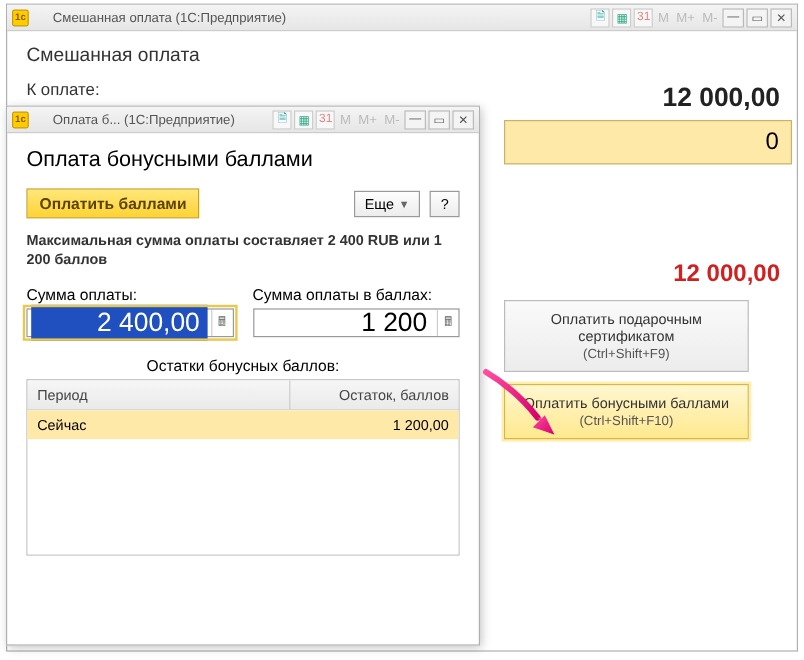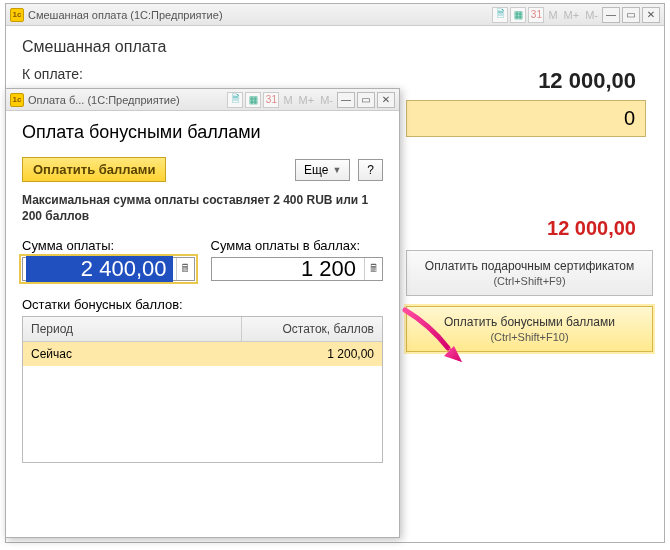--- a/index.html
+++ b/index.html
@@ -3,67 +3,67 @@
 <meta charset="utf-8">
 <style>
 * { box-sizing: border-box; margin: 0; padding: 0; font-family: Arial, sans-serif; }
 body { width: 670px; height: 550px; background: #fff; position: relative; overflow: hidden; }
 
 .window { position: absolute; border: 1px solid #b0b0b0; background: #fff; }
 .window.main { left: 5px; top: 3px; width: 660px; height: 540px; }
 .window.dialog { left: 5px; top: 88px; width: 395px; height: 450px; z-index: 10; box-shadow: 2px 2px 8px rgba(0,0,0,0.25); }
 
 .titlebar { height: 22px; background: linear-gradient(#f4f4f4,#e6e6e6); border-bottom: 1px solid #ccc; display: flex; align-items: center; padding: 0 4px; font-size: 11px; color: #555; }
-.titlebar .app-icon { width: 14px; height: 14px; background: #ffcc00; border: 1px solid #c89b00; border-radius: 2px; margin-right: 4px; font-size: 8px; display: flex; align-items: center; justify-content: center; color: #8a5a00; font-weight: bold; }
+.titlebar .app-icon { width: 14px; height: 14px; background: #ffcc00; border: 1px solid #c89b00; border-radius: 2px; margin-right: 20px; font-size: 8px; display: flex; align-items: center; justify-content: center; color: #8a5a00; font-weight: bold; }
 .titlebar .title-text { flex: 0 0 auto; }
 .titlebar .spacer { flex: 1; }
 .titlebar .tb-icons { display: flex; gap: 2px; align-items: center; }
 .titlebar .tb-icons .ic { width: 16px; height: 16px; border: 1px solid #ccc; background: #f8f8f8; font-size: 10px; display: flex; align-items: center; justify-content: center; color: #888; }
 .titlebar .ic.doc { color: #3aa; }
 .titlebar .ic.grid { color: #3a8; }
 .titlebar .ic.cal { color: #d88; }
 .titlebar .tb-m { color: #bbb; font-size: 11px; padding: 0 2px; }
 .titlebar .winctl { width: 18px; height: 16px; border: 1px solid #bbb; background: #f4f4f4; font-size: 10px; display: flex; align-items: center; justify-content: center; color: #555; margin-left: 2px; }
 
 .body { padding: 12px 16px; }
 .h1 { font-size: 16px; font-weight: normal; color: #333; margin-bottom: 10px; }
 
 .row-label { font-size: 14px; color: #333; margin-top: 6px; }
 .big-amount { font-size: 22px; font-weight: bold; color: #222; text-align: right; padding: 4px 10px; }
 
 .yellow-field { background: #ffe9a8; border: 1px solid #c9b36a; text-align: right; font-size: 20px; padding: 6px 10px; margin-top: 2px; }
 
 .to-return { font-size: 20px; color: #d02020; font-weight: bold; text-align: right; padding-right: 10px; }
 
-.pay-btn { display: block; width: 247px; border: 1px solid #bbb; background: linear-gradient(#fafafa,#ececec); text-align: center; font-size: 12px; color: #333; padding: 8px 6px; margin-top: 10px; }
+.pay-btn { display: block; width: 204px; border: 1px solid #bbb; background: linear-gradient(#fafafa,#ececec); text-align: center; font-size: 12px; color: #333; padding: 8px 6px; margin-top: 10px; }
 .pay-btn.highlight { background: linear-gradient(#fff7d0,#ffe98e); border: 1px solid #d8b74a; box-shadow: 0 0 0 2px rgba(255,220,90,0.5); }
 .pay-btn .sub { font-size: 11px; color: #555; margin-top: 2px; }
 
-.main-right { position: absolute; right: 18px; top: 60px; width: 240px; }
+.main-right { position: absolute; right: 4px; top: 60px; width: 240px; }
 
 .d-body { padding: 11px 16px; }
 .d-h1 { font-size: 18px; font-weight: normal; margin-bottom: 14px; }
 .d-toolbar { display: flex; gap: 8px; margin-bottom: 10px; align-items: center; }
 .btn { border: 1px solid #999; padding: 4px 10px; font-size: 13px; background: linear-gradient(#fdfdfd,#ededed); display: inline-flex; align-items: center; gap: 4px; }
 .btn.yellow { background: linear-gradient(#ffe77a,#ffd333); border-color: #c9a21f; font-weight: bold; color: #5a4400; }
 .btn.small { padding: 3px 8px; font-size: 12px; }
 .btn .caret-down { font-size: 9px; color: #666; }
 
 .maxinfo { font-size: 12px; font-weight: bold; color: #333; line-height: 1.35; margin-bottom: 14px; }
 
 .fields { display: flex; gap: 16px; }
 .fld { flex: 1; }
 .fld label { font-size: 13px; display: block; margin-bottom: 4px; }
 .inputbox { display: flex; border: 1px solid #999; height: 24px; align-items: center; }
 .inputbox.focus { outline: 2px solid #e9c84e; outline-offset: 1px; }
 .inputbox .val { flex: 1; text-align: right; font-size: 22px; padding: 0 8px; }
 .inputbox.focus .val { background: #2050c0; color: #fff; margin: 3px; padding: 2px 6px; }
 .inputbox .calc { width: 18px; height: 100%; border-left: 1px solid #ccc; display: flex; align-items: center; justify-content: center; font-size: 11px; color: #666; }
 
-.remain-label { font-size: 13px; margin-top: 16px; margin-bottom: 4px; }
+.remain-label { font-size: 13px; margin-top: 16px; margin-bottom: 4px; text-align: center; }
 
 .table { border: 1px solid #bbb; font-size: 12px; }
 .table .thead { display: flex; background: linear-gradient(#f6f6f6,#eaeaea); border-bottom: 1px solid #ccc; }
 .table .thead .th { padding: 5px 8px; color: #444; }
 .table .thead .th:first-child { flex: 1; border-right: 1px solid #ccc; }
 .table .thead .th:last-child { width: 140px; text-align: right; }
 .table .tbody { height: 120px; background: #fff; }
 .table .tr { display: flex; }
 .table .tr.sel { background: #ffe9a8; }
 .table .td { padding: 5px 8px; }

